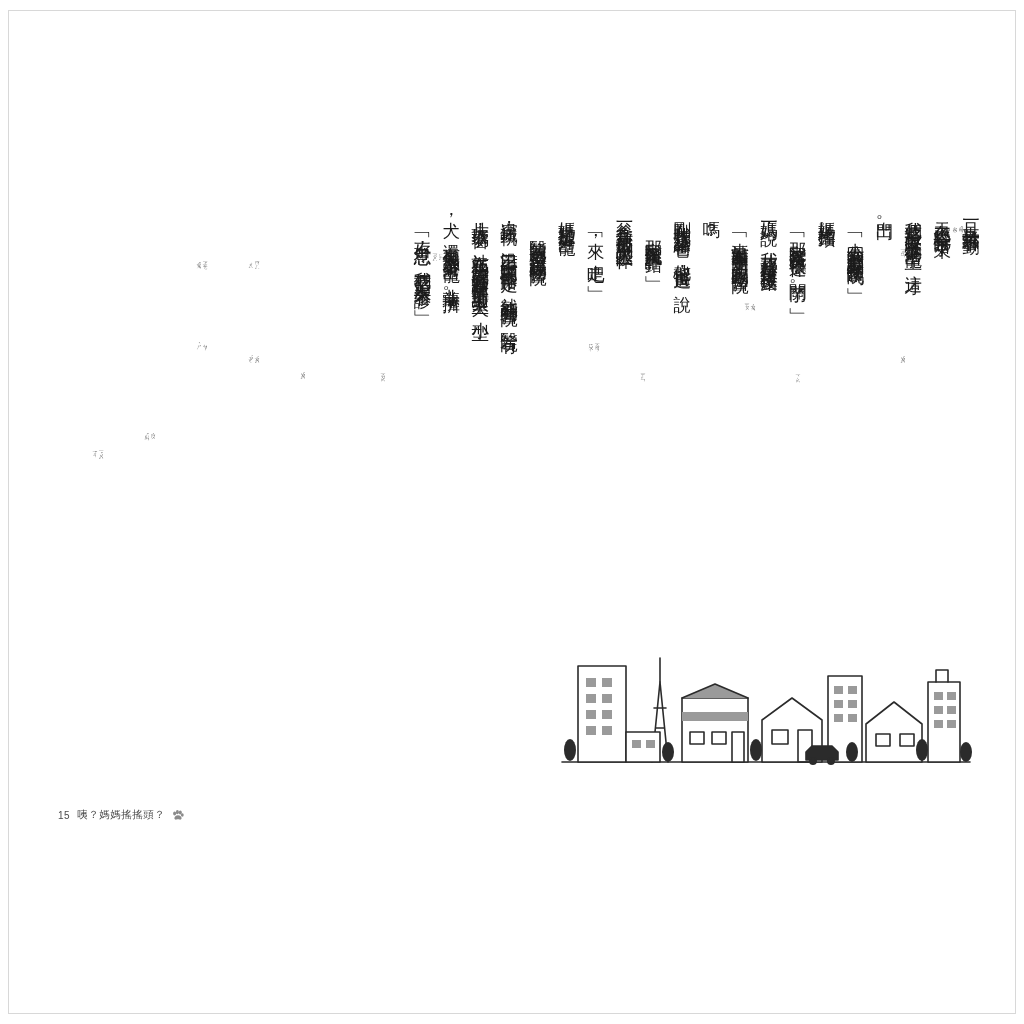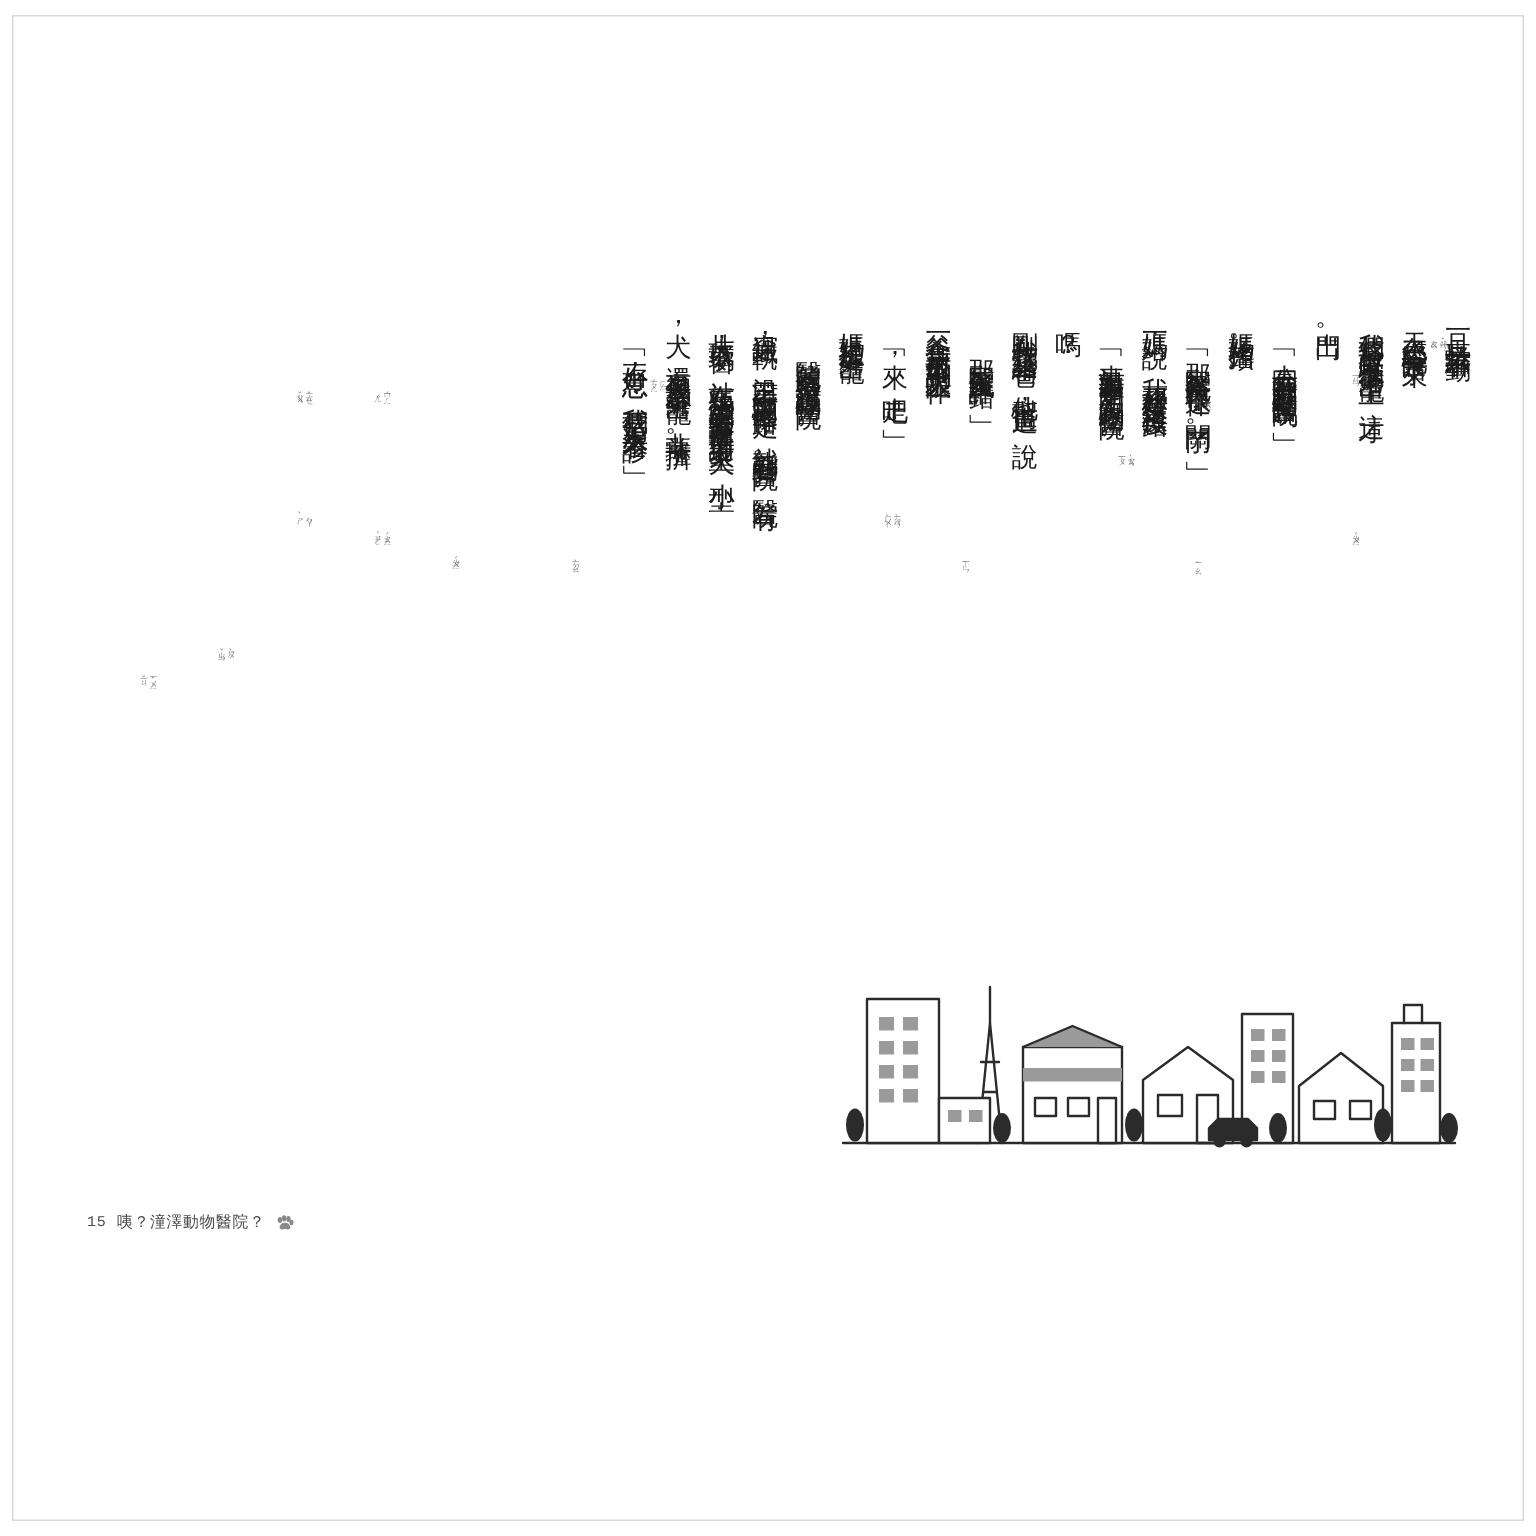--- a/index.html
+++ b/index.html
@@ -97,21 +97,21 @@
     left: 58px;
     top: 808px;
     display: flex;
     align-items: center;
     gap: 7px;
     font-family: "DejaVu Serif", serif;
     font-size: 10.5px;
     color: #4a4a4a;
     letter-spacing: 0.5px;
   }
-  #footer .pagenum { font-family: Liberation Mono, monospace; font-size: 10px; }
+  #footer .pagenum { font-family: Liberation Sans, sans-serif; font-size: 10px; }
   #footer .paw {
     width: 12px; height: 12px;
     display: inline-block;
     position: relative;
   }
   #footer .paw svg { display:block; }
 </style>
 </head>
 <body>
 
@@ -251,21 +251,21 @@
             <ellipse cx="296" cy="116" rx="6" ry="10"></ellipse>
             <ellipse cx="366" cy="114" rx="6" ry="11"></ellipse>
             <ellipse cx="410" cy="116" rx="6" ry="10"></ellipse>
           </g>
         </g>
       </svg>
     </div>
 
     <div id="footer">
       <span class="pagenum">15</span>
-      <span>咦？潼澤動物醫院？</span>
+      <span>咦？媽媽搖搖頭？</span>
       <span class="paw">
         <svg width="12" height="12" viewBox="0 0 12 12" xmlns="http://www.w3.org/2000/svg">
           <g fill="#8a8a8a">
             <ellipse cx="2.6" cy="4.4" rx="1.5" ry="2"></ellipse>
             <ellipse cx="5.4" cy="3.2" rx="1.5" ry="2.1"></ellipse>
             <ellipse cx="8.3" cy="3.6" rx="1.5" ry="2"></ellipse>
             <ellipse cx="10.3" cy="6" rx="1.4" ry="1.8"></ellipse>
             <path d="M6 6.2c2.2 0 3.6 1.6 3.6 3 0 1.1-1 1.7-2.1 1.4-0.6-0.2-1-0.3-1.5-0.3s-0.9 0.1-1.5 0.3c-1.1 0.3-2.1-0.3-2.1-1.4 0-1.4 1.4-3 3.6-3z"></path>
           </g>
         </svg>

